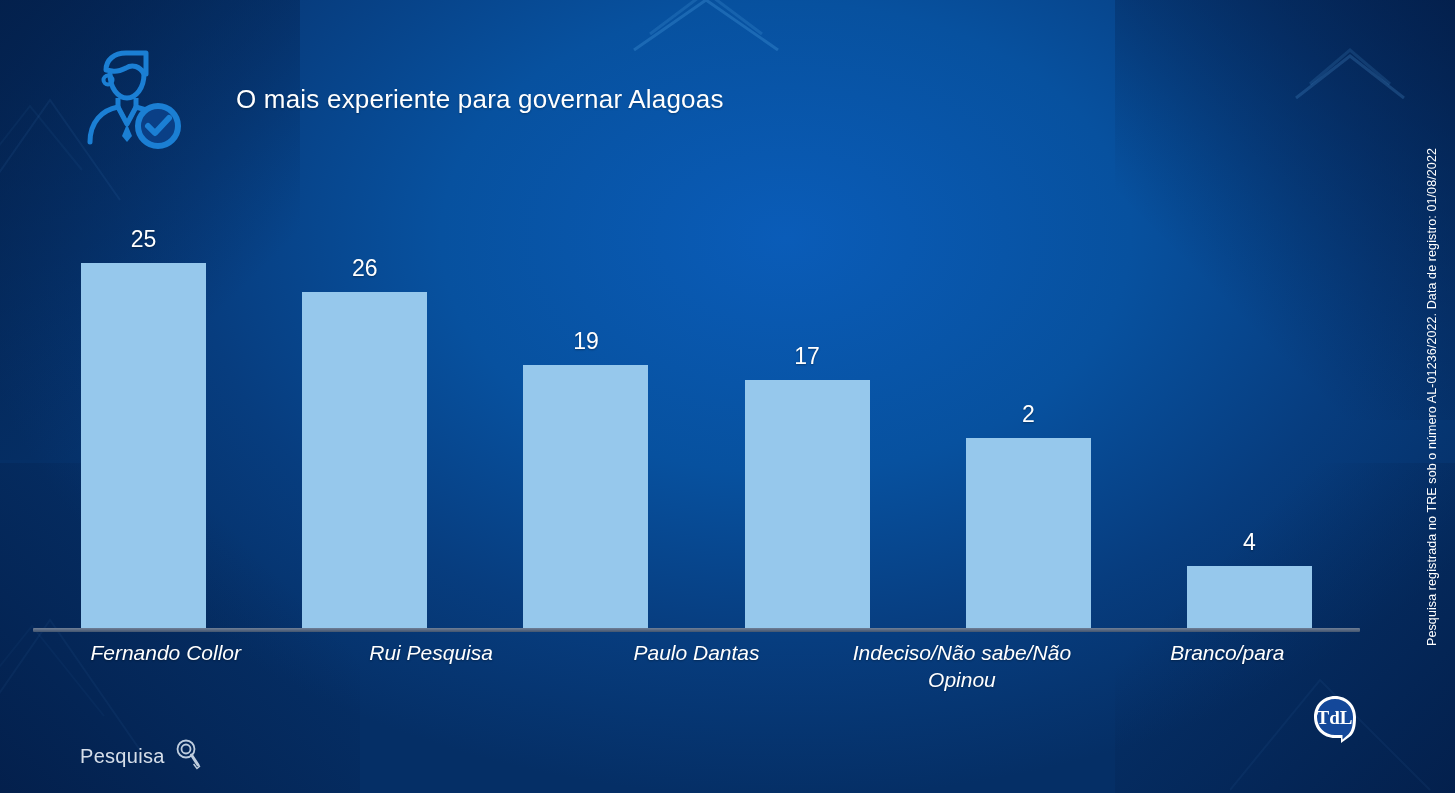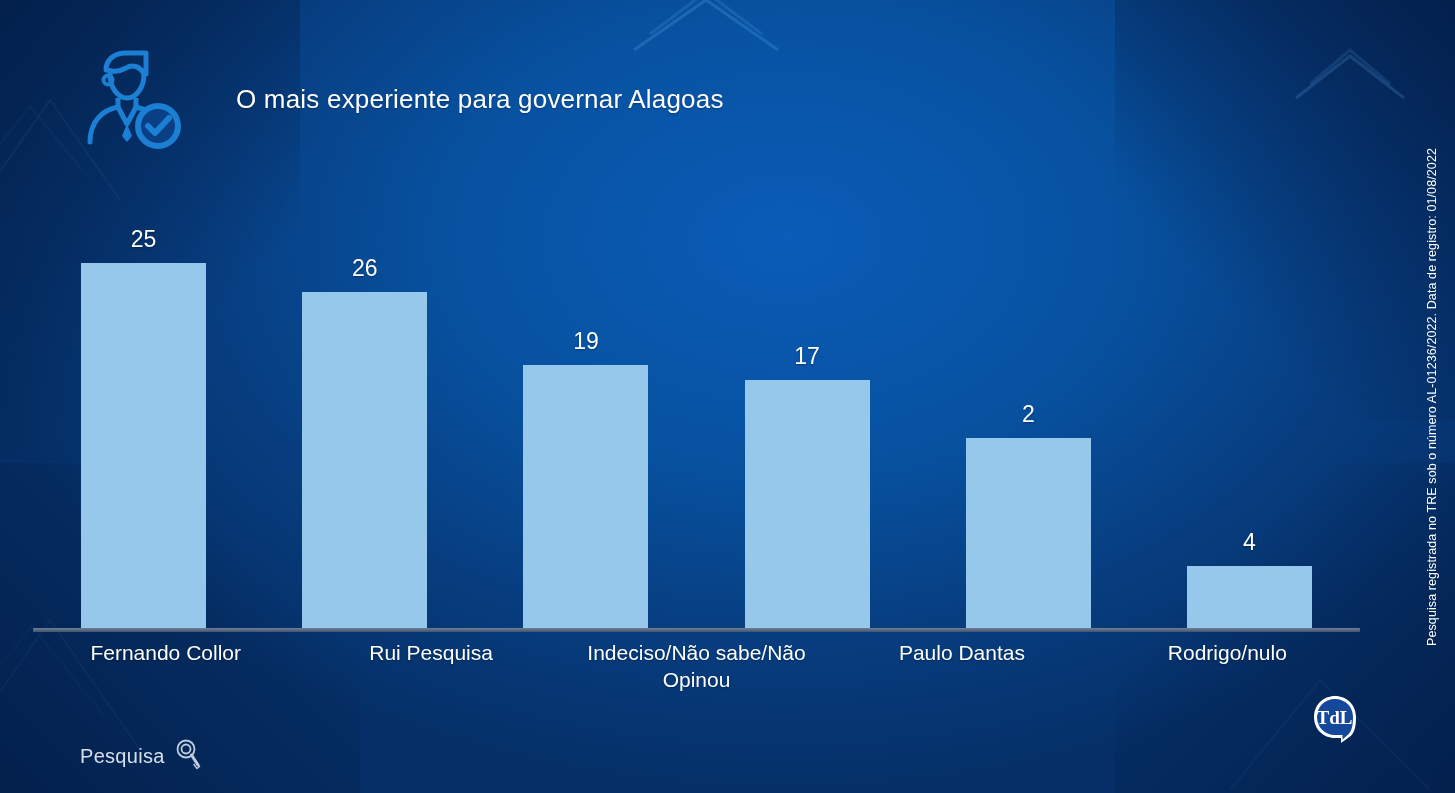--- a/index.html
+++ b/index.html
@@ -100,20 +100,21 @@
     display:flex;
   }
   .cat{
     flex:1 1 0;
     text-align:center;
     color:#ffffff;
     font-size:21px;
     line-height:1.28;
     padding:0 4px;
     text-shadow:0 1px 2px rgba(0,0,0,.3);
+    font-style:italic;
   }
 
   
   #pesquisa-logo{
     position:absolute; left:80px; top:738px;
     display:flex; align-items:center; gap:10px;
     opacity:.92;
   }
   #pesquisa-logo .ptext{
     color:#e8eef6; font-size:20px; letter-spacing:.3px;
@@ -240,23 +241,23 @@
         <div class="bar" style="height:62px;"></div>
       </div>
 
     </div>
     <div id="baseline"></div>
   </div>
 
   <div id="cats">
     <div class="cat">Fernando Collor</div>
     <div class="cat">Rui Pesquisa</div>
+    <div class="cat">Paulo Dantas</div>
     <div class="cat">Indeciso/Não sabe/Não Opinou</div>
-    <div class="cat">Paulo Dantas</div>
-    <div class="cat">Rodrigo/nulo</div>
+    <div class="cat">Branco/para</div>
   </div>
 
   <div id="pesquisa-logo">
     <span class="ptext">Pesquisa</span>
     <span>
       <svg width="26" height="32" viewBox="0 0 26 32" fill="none">
         <circle cx="11" cy="11" r="8.5" stroke="#cfdcea" stroke-width="1.8" fill="none"></circle>
         <circle cx="11" cy="11" r="4.5" stroke="#cfdcea" stroke-width="1.8" fill="none"></circle>
         <path d="M16.5 17 L23 27" stroke="#cfdcea" stroke-width="3" stroke-linecap="round"></path>
         <path d="M21 24 L24.5 28.5 L22 30.5 L18.6 26" stroke="#cfdcea" stroke-width="1.4" fill="none"></path>

